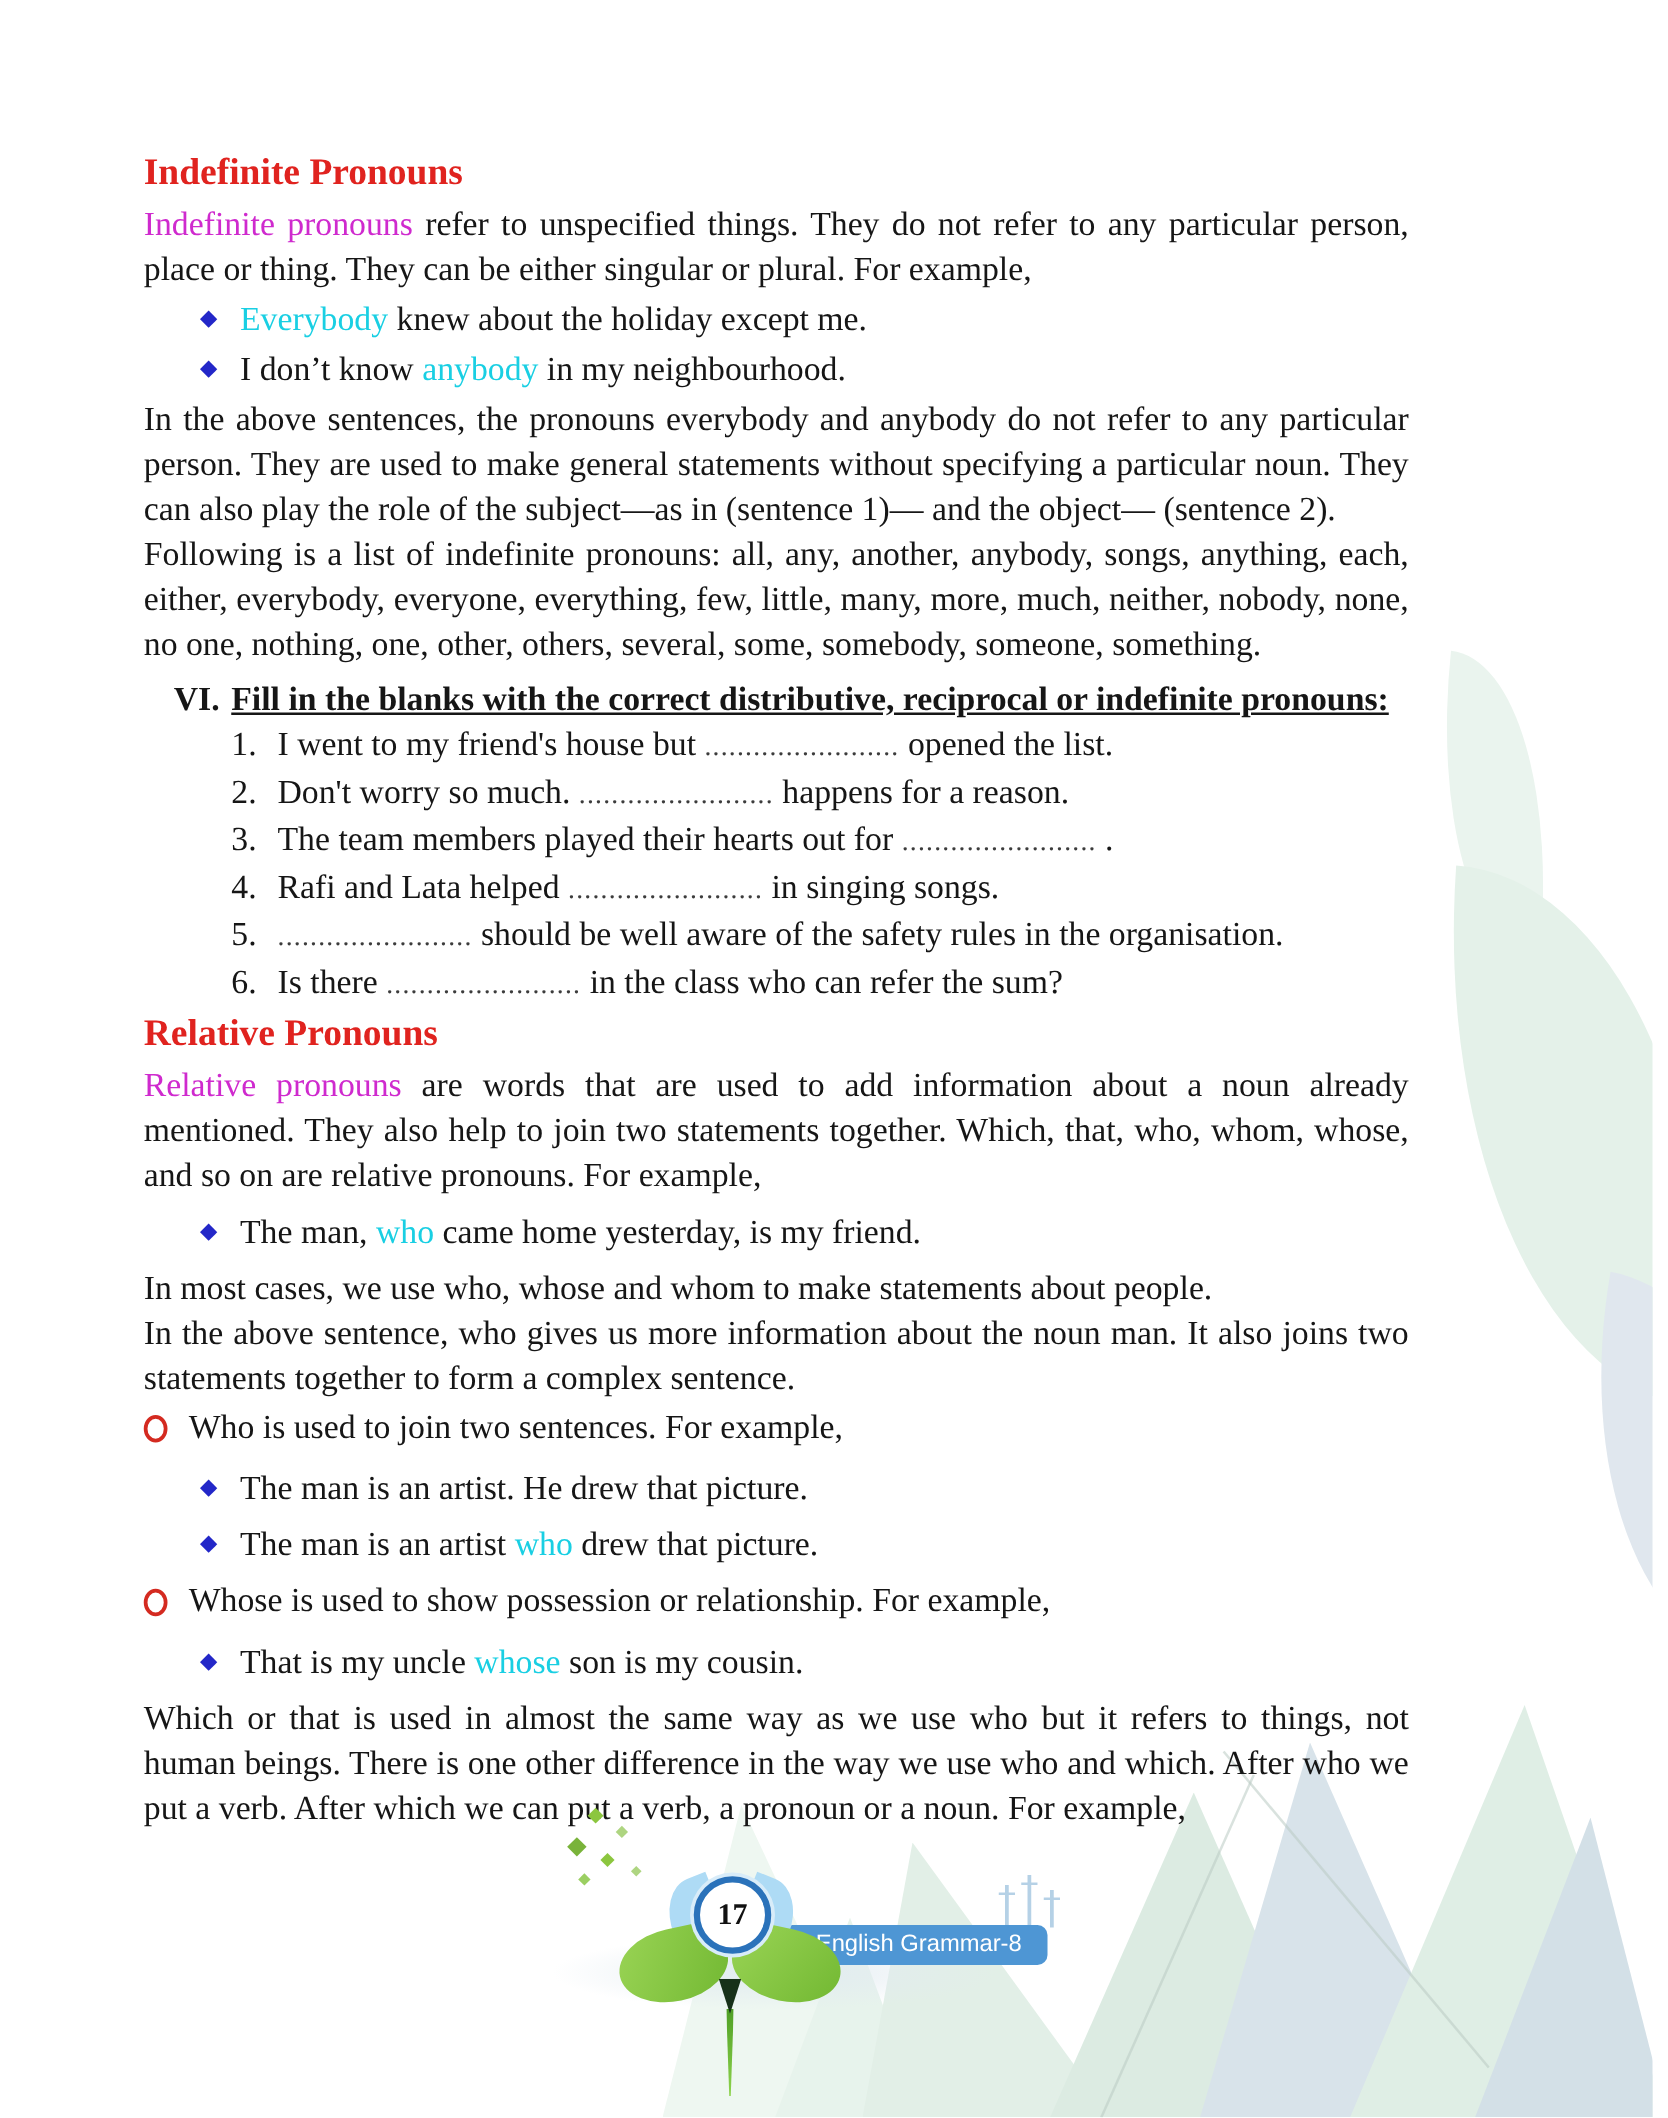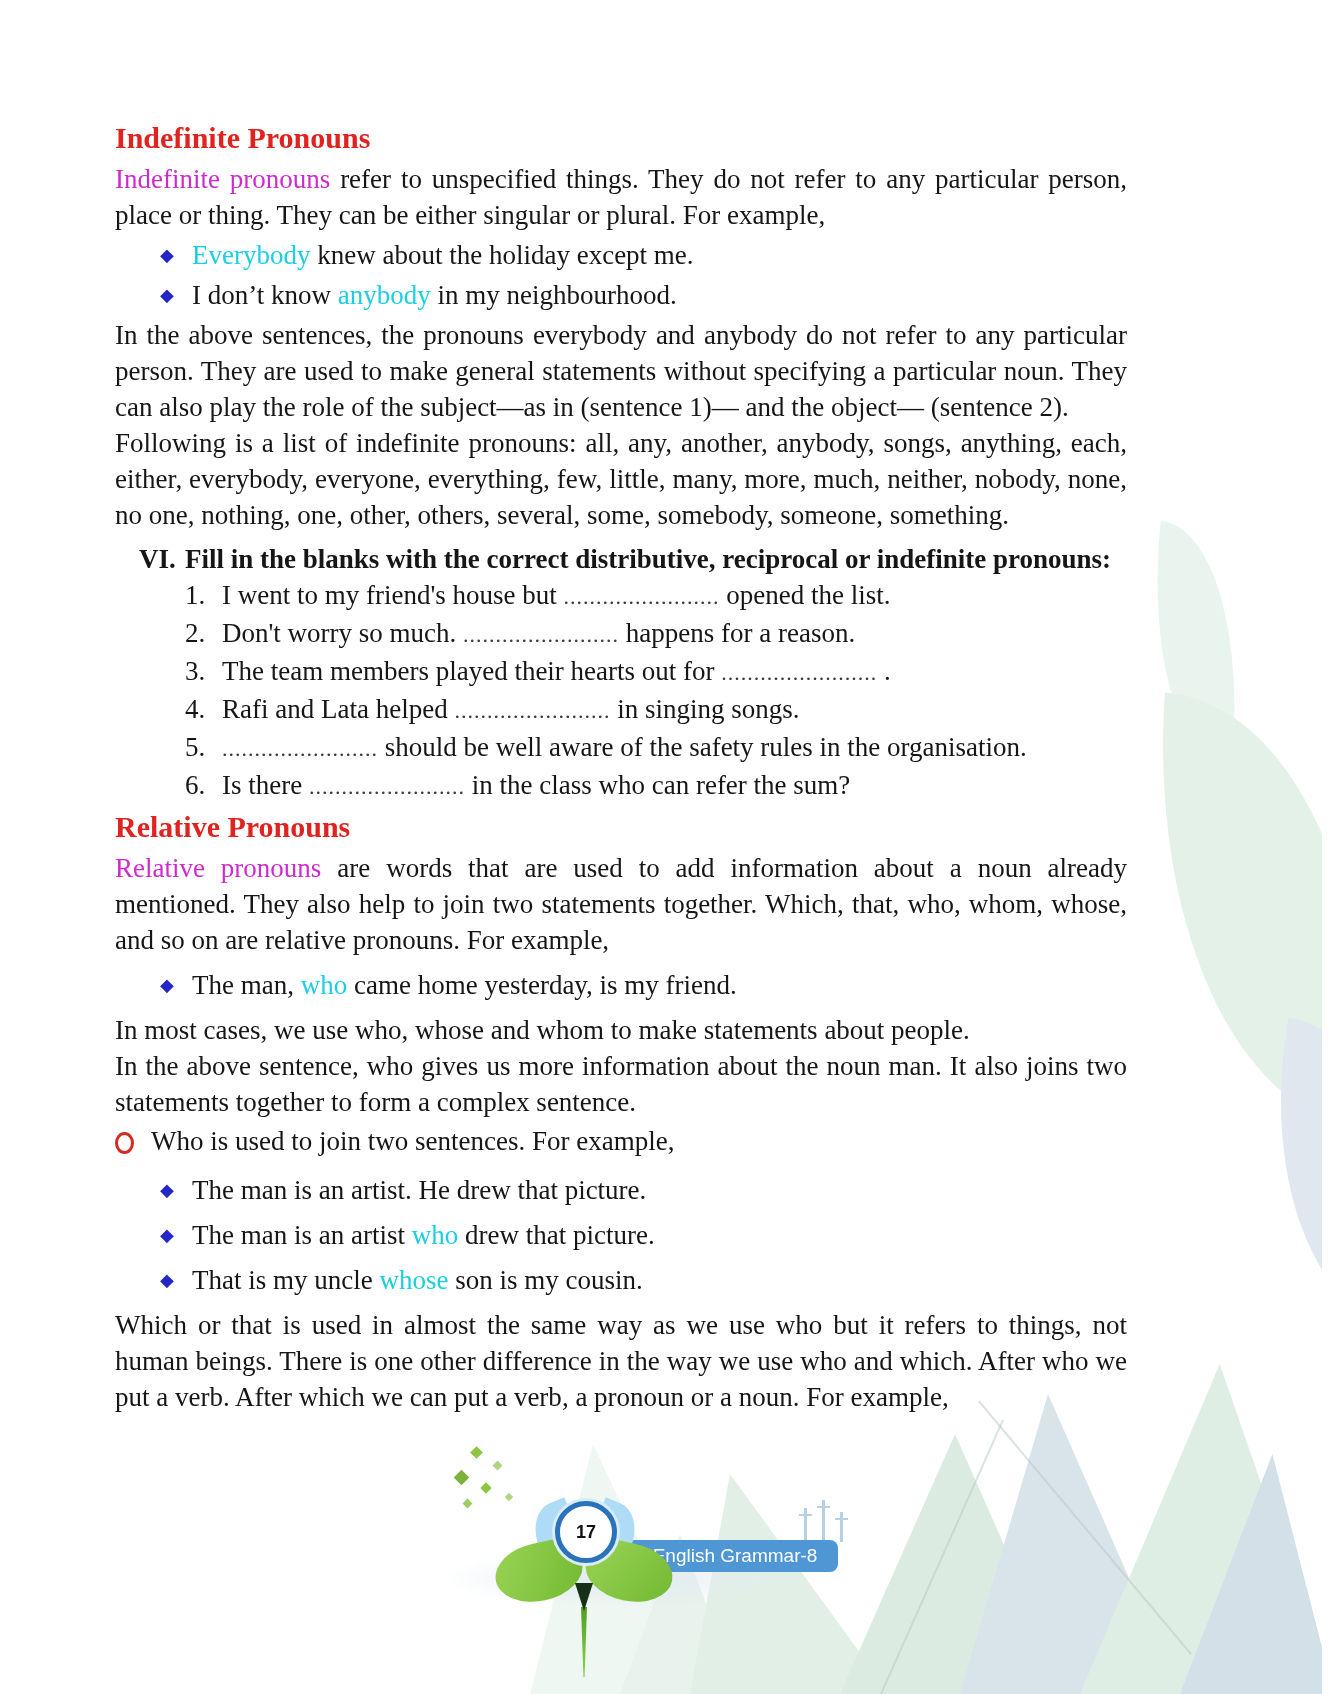--- a/index.html
+++ b/index.html
@@ -40,41 +40,41 @@
   .marker { flex:0 0 32px; margin-left:45px; color:var(--bullet); font-size:18px; line-height:36px; font-family:"DejaVu Sans", sans-serif; }
   .btext { flex:1; }
 
   .obullet { display:flex; margin:3px 0; }
   .omarker { flex:0 0 36px; }
   .ring { display:inline-block; width:13px; height:16px; border:3px solid var(--obullet); border-radius:50%; margin-top:9px; }
 
   .exercise { margin:8px 0 2px 0; padding-left:24px; }
   .ex-head { display:flex; font-weight:700; }
   .ex-label { flex:0 0 46px; }
-  .ex-title { flex:1; }
+  .ex-title { flex:1;text-decoration:underline; }
   .ex-item { display:flex; }
   .ex-num { flex:0 0 37px; margin-left:46px; }
   .ex-text { flex:1; }
 
   
   .footer { position:absolute; z-index:3; left:0; top:1430px; width:1334px; height:264px; }
   .base-glow { position:absolute; left:440px; top:118px; width:360px; height:60px;
                background:radial-gradient(ellipse at center,#e2ebf1 0%,rgba(255,255,255,0) 70%); }
   .banner { position:absolute; left:632px; top:110px; width:206px; height:32px;
             background:var(--banner); color:#ffffff; font-family:"Liberation Sans", sans-serif;
             font-size:19px; display:flex; align-items:center; justify-content:center;
             border-radius:2px 8px 8px 2px; }
   .plant { position:absolute; left:505px; top:65px; width:160px; height:170px; }
   .petal { position:absolute; width:42px; height:60px; background:#aedbf5; }
   .petal-l { left:30px; top:8px;  border-radius:100% 0 40% 60%; transform:rotate(-22deg); }
   .petal-r { left:88px; top:8px;  border-radius:0 100% 60% 40%; transform:rotate(22deg); }
   .badge { position:absolute; left:50px; top:6px; width:52px; height:52px; background:#ffffff;
            border:5px solid #2a72ba; border-radius:50%; box-shadow:0 0 0 3px #d8ecf9;
            display:flex; align-items:center; justify-content:center;
-           font-family:Liberation Sans, sans-serif; font-weight:700; font-size:18px; color:#111; z-index:3; }
+           font-family:Liberation Serif, serif; font-weight:700; font-size:24px; color:#111; z-index:3; }
   .leaf { position:absolute; width:88px; height:58px; background:linear-gradient(120deg,#9ad455,#72b832); z-index:2; }
   .leaf-l { left:-10px; top:48px; border-radius:100% 0 100% 100%; transform:rotate(-12deg); }
   .leaf-r { left:80px;  top:48px; border-radius:0 100% 100% 100%; transform:rotate(12deg); }
   .sprout { position:absolute; left:70px; top:88px; width:18px; height:28px; background:#173119;
             clip-path:polygon(50% 100%,0 0,100% 0); z-index:2; }
   .stem { position:absolute; left:76px; top:112px; width:6px; height:70px;
           background:linear-gradient(#4f9f25,#8ed44e); clip-path:polygon(0 0,100% 0,60% 100%,40% 100%); z-index:1; }
   .towers { position:absolute; left:798px; top:70px; width:56px; height:42px; opacity:.8; }
   .tw { position:absolute; bottom:0; width:3px; background:#a3c6e0; }
   .tw::before { content:""; position:absolute; top:6px; left:-5px; width:13px; height:2px; background:#a3c6e0; }
@@ -164,20 +164,24 @@
         <span class="btext"><span class="it">Who</span><span> is used to join two sentences. </span><span class="it">For example,</span></span>
       </div>
       <div class="bullet spaced">
         <span class="marker">◆</span>
         <span class="btext"><span>The man is an artist. He drew that picture.</span></span>
       </div>
       <div class="bullet spaced">
         <span class="marker">◆</span>
         <span class="btext"><span>The man is an artist </span><span class="cyan">who</span><span> drew that picture.</span></span>
       </div>
+      <div class="obullet">
+        <span class="omarker"><span class="ring"></span></span>
+        <span class="btext"><span class="it">Whose</span><span> is used to show possession or relationship. </span><span class="it">For example,</span></span>
+      </div>
       <div class="bullet spaced">
         <span class="marker">◆</span>
         <span class="btext"><span>That is my uncle </span><span class="cyan">whose</span><span> son is my cousin.</span></span>
       </div>
       <div class="para"><span class="it">Which</span><span> or </span><span class="it">that</span><span> is used in almost the same way as we use </span><span class="it">who</span><span> but it refers to things, not human beings. There is one other difference in the way we use </span><span class="it">who</span><span> and </span><span class="it">which</span><span>. After </span><span class="it">who</span><span> we put a </span><span class="it">verb</span><span>. After </span><span class="it">which</span><span> we can put a </span><span class="it">verb</span><span>, a </span><span class="it">pronoun</span><span> or a </span><span class="it">noun</span><span>. </span><span class="it">For example,</span></div>
     </div>
 
   <div class="footer">
     <div class="base-glow"></div>
     <div class="towers">

